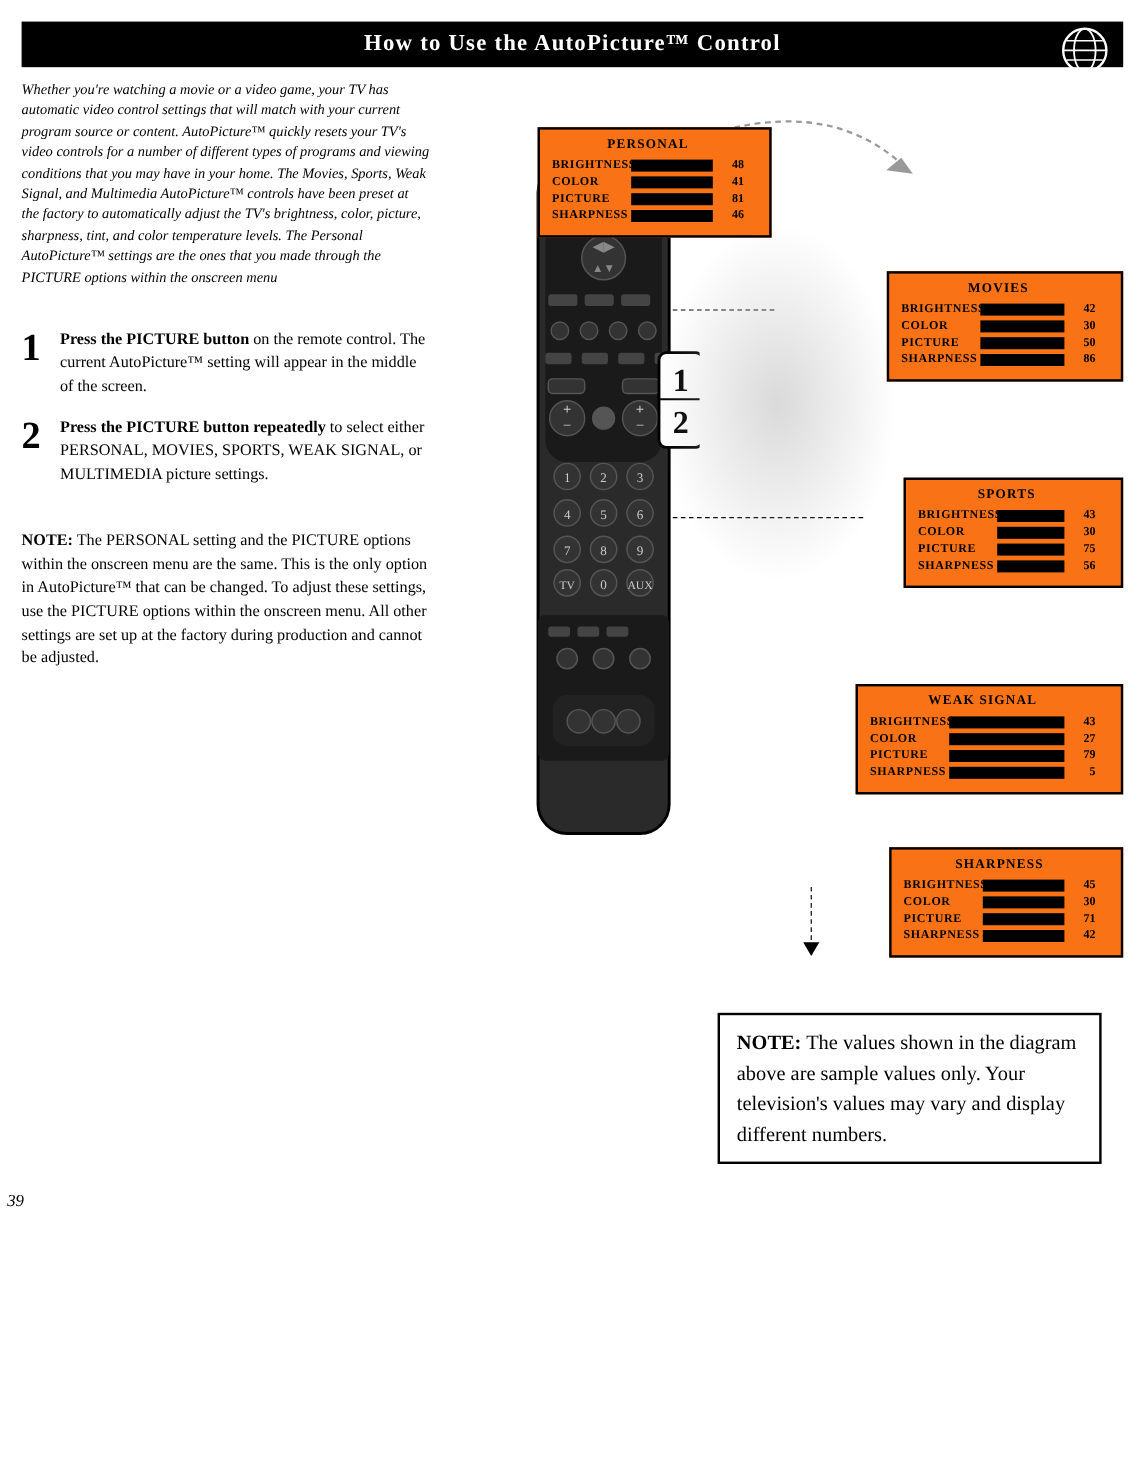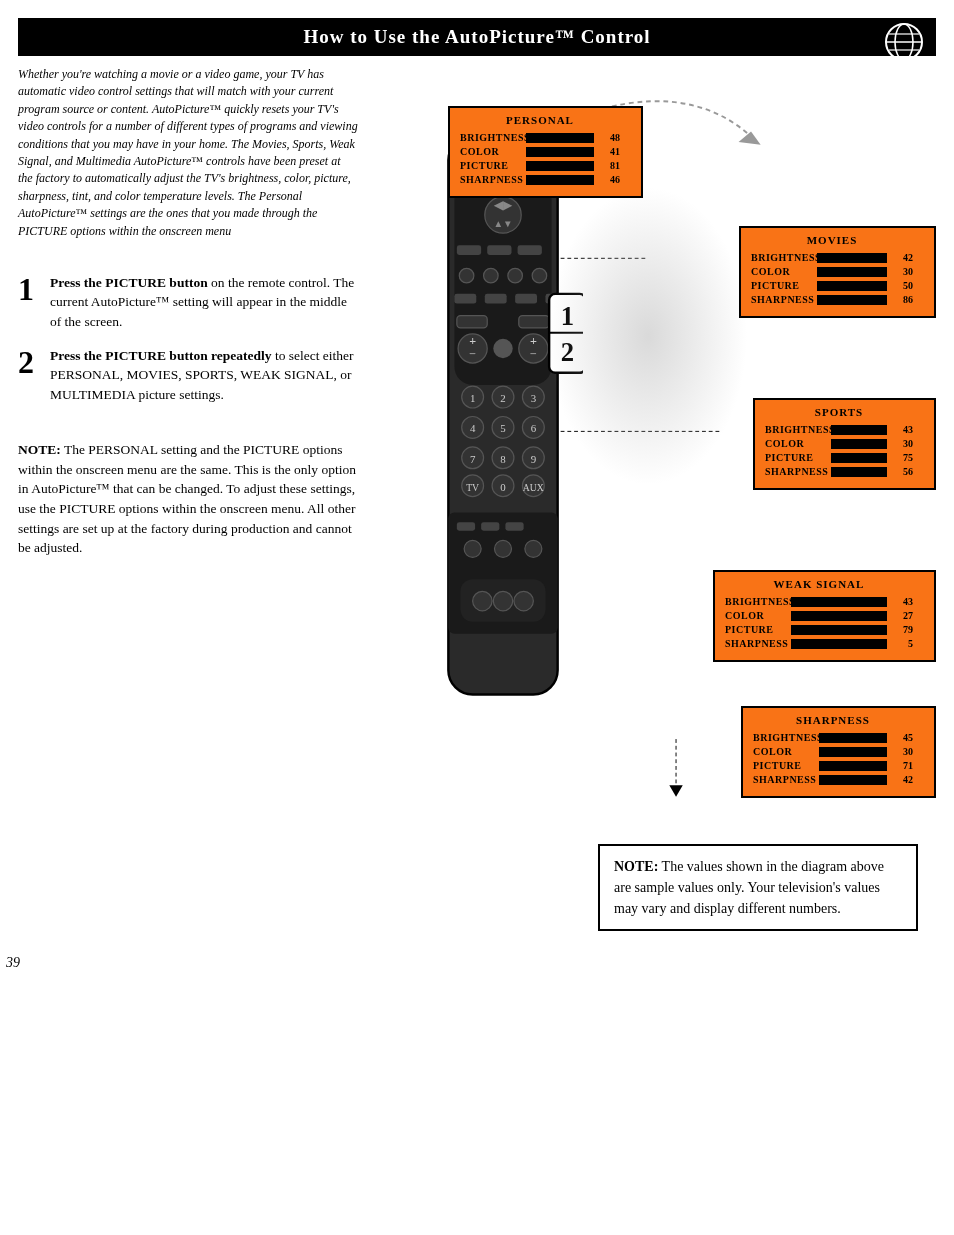--- a/index.html
+++ b/index.html
@@ -197,21 +197,21 @@
       width: 160px;
       height: 680px;
     }
 
     
     .note-box {
       border: 2px solid #000;
       padding: 10px 14px;
       margin: 18px 18px 18px auto;
       width: 320px;
-      font-size: 14px;
+      font-size: 17px;
       line-height: 1.5;
     }
 
     
     .page-number {
       text-align: left;
       font-size: 14px;
       padding: 6px;
       font-style: italic;
     }

